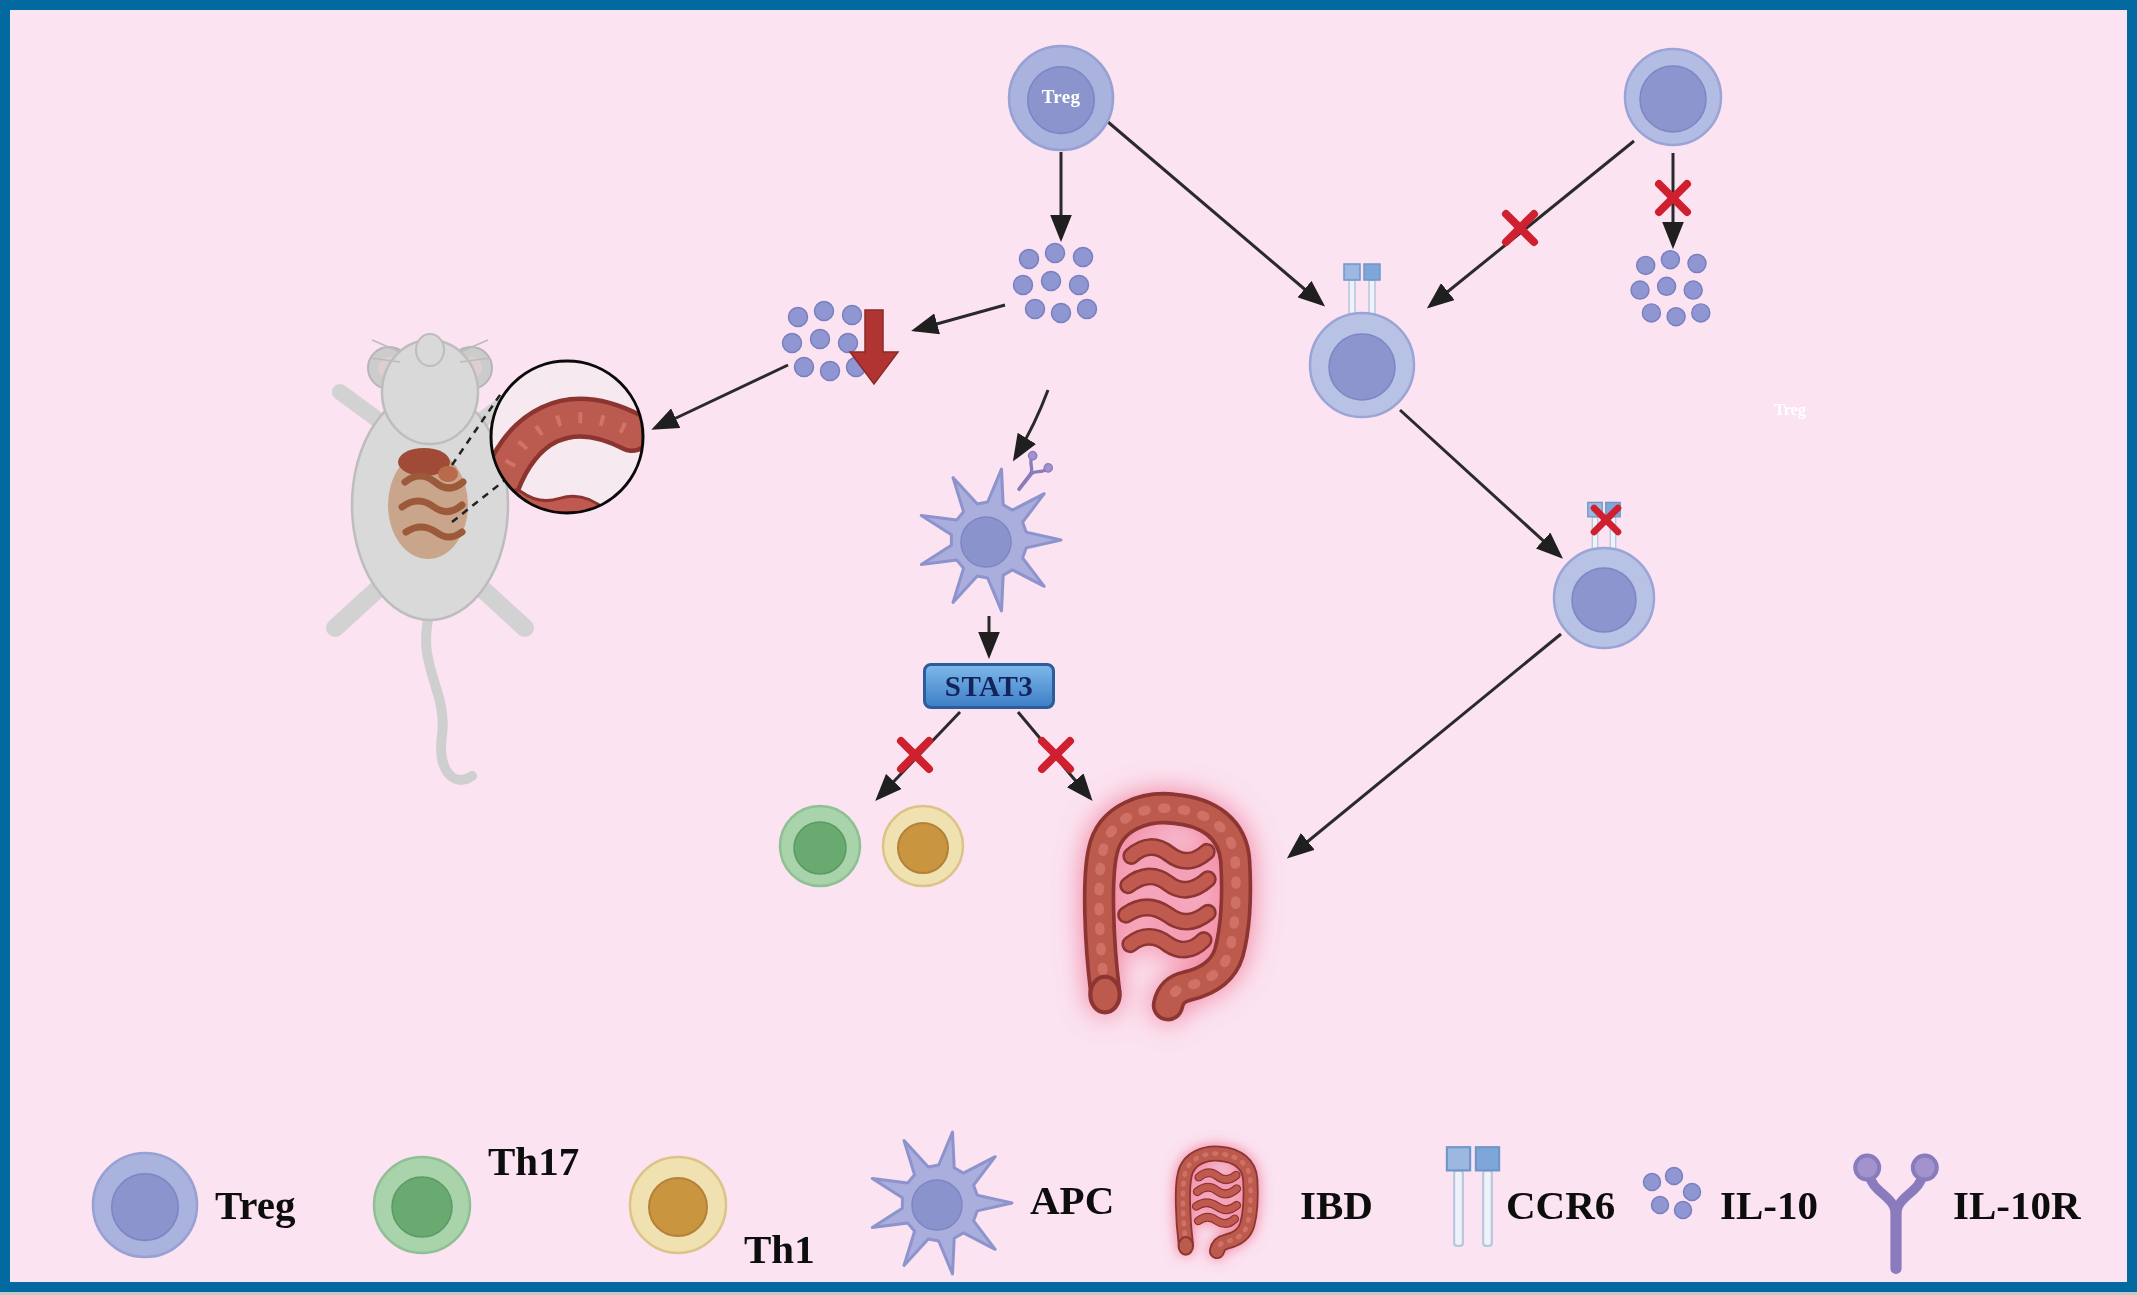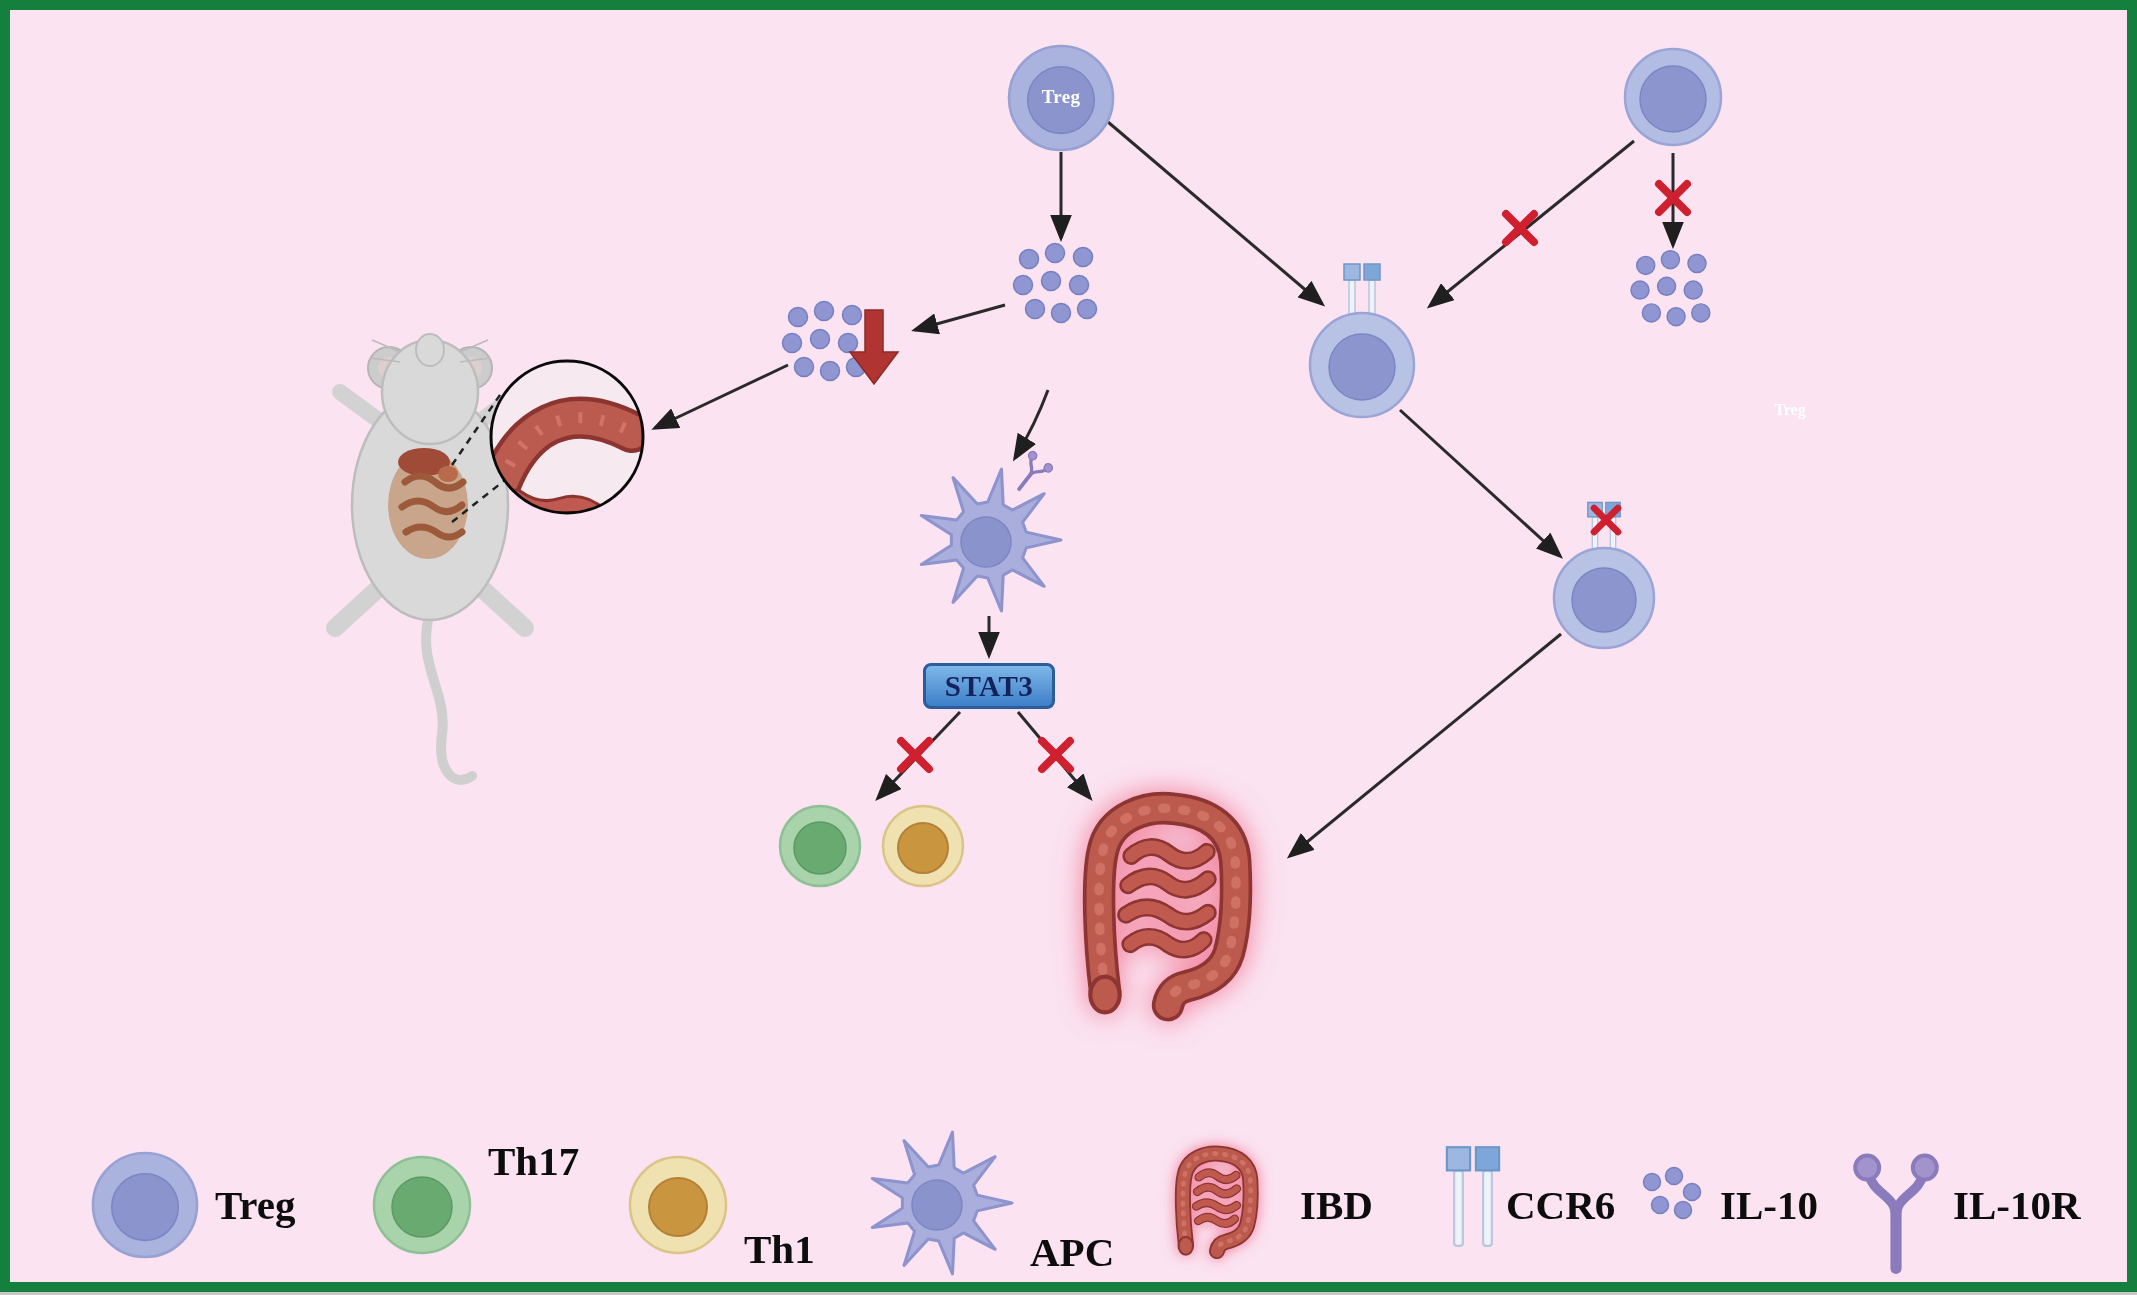--- a/index.html
+++ b/index.html
@@ -1,17 +1,17 @@
 <!DOCTYPE html>
 <html><head>
 <meta charset="utf-8">
 <style>
   html,body{margin:0;padding:0;}
   body{background:#ffffff;font-family:"Liberation Serif", serif;}
-  .page{position:relative;width:2137px;height:1295px;background:#15803d;overflow:hidden;}
+  .page{position:relative;width:2137px;height:1295px;background:#0369a1;overflow:hidden;}
   .board{position:absolute;left:10px;top:10px;width:2117px;height:1272px;background:#fbe3f1;}
   .frame-bottom{position:absolute;left:0;bottom:0;width:2137px;height:3px;background:#c7c7c7;}
   svg.layer{position:absolute;left:0;top:0;}
   .txt{position:absolute;transform:translate(-50%,-50%);font-weight:bold;white-space:nowrap;}
   .cell-tag{color:#ffffff;font-size:19px;letter-spacing:0.3px;}
   .cell-tag-small{color:#ffffff;font-size:16px;}
   .stat3{
     position:absolute;left:923px;top:663px;width:132px;height:46px;
     background:linear-gradient(#7db7e9,#3e7fc7);
     border:3px solid #2b5c9b;border-radius:8px;box-sizing:border-box;
@@ -215,20 +215,20 @@
   </svg>
 
   <span class="txt cell-tag" style="left:1061px;top:97px;">Treg</span>
   <span class="txt cell-tag-small" style="left:1790px;top:410px;">Treg</span>
 
   <div class="stat3">STAT3</div>
 
   <span class="legend-label" style="left:215px;top:1205px;">Treg</span>
   <span class="legend-label" style="left:488px;top:1161px;">Th17</span>
   <span class="legend-label" style="left:744px;top:1205px;margin-top:44px;">Th1</span>
-  <span class="legend-label" style="left:1030px;top:1252px;">APC</span>
+  <span class="legend-label" style="left:1030px;top:1200px;">APC</span>
   <span class="legend-label" style="left:1300px;top:1205px;">IBD</span>
   <span class="legend-label" style="left:1506px;top:1205px;">CCR6</span>
   <span class="legend-label" style="left:1720px;top:1205px;">IL-10</span>
   <span class="legend-label" style="left:1953px;top:1205px;">IL-10R</span>
 
   <div class="frame-bottom"></div>
 </div>
 
 </body></html>

